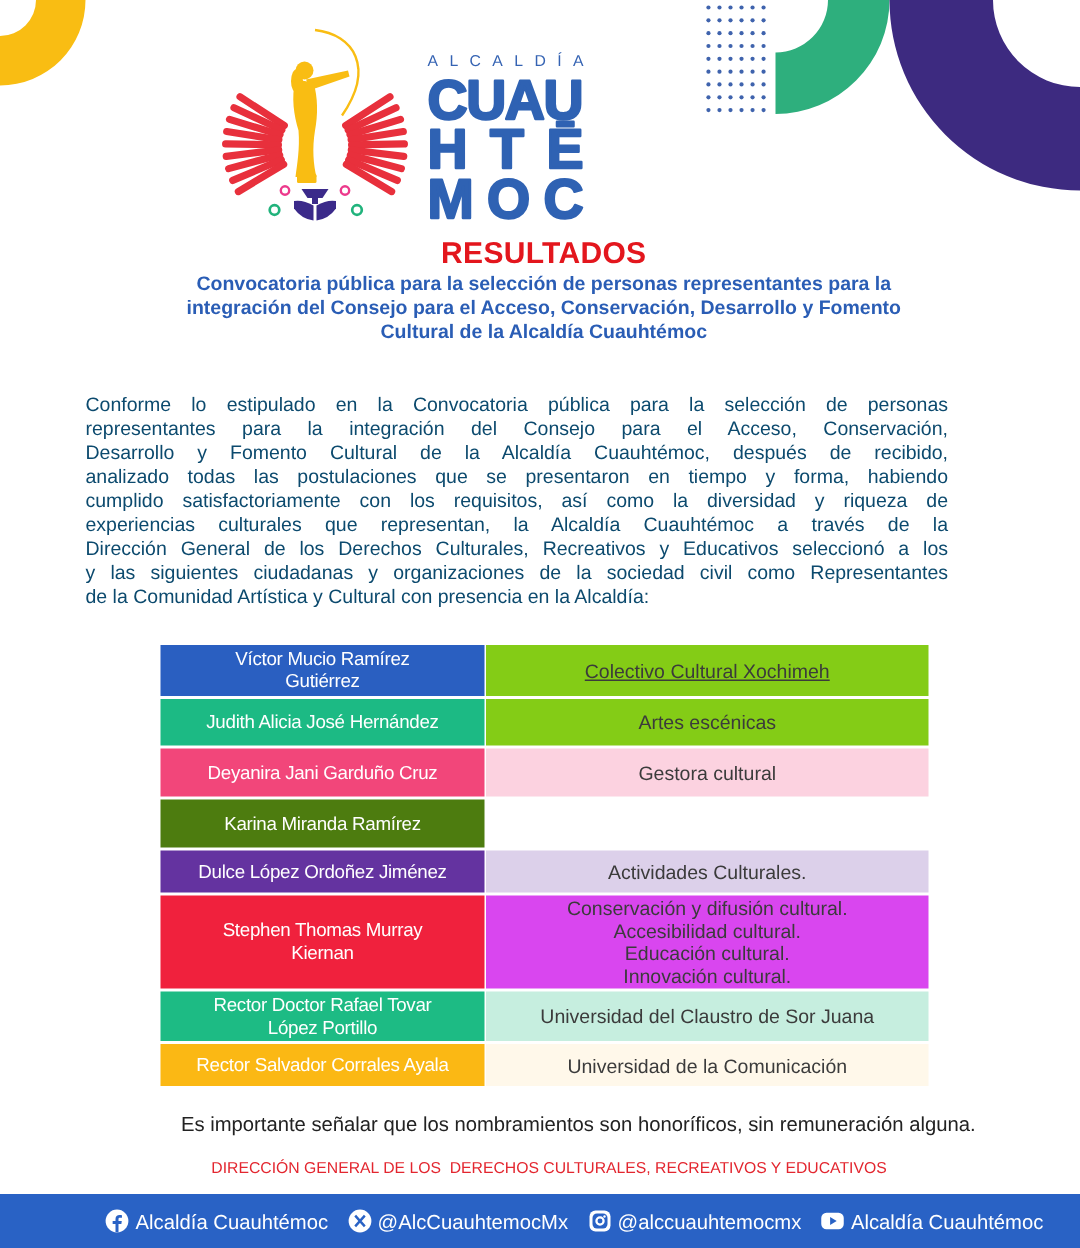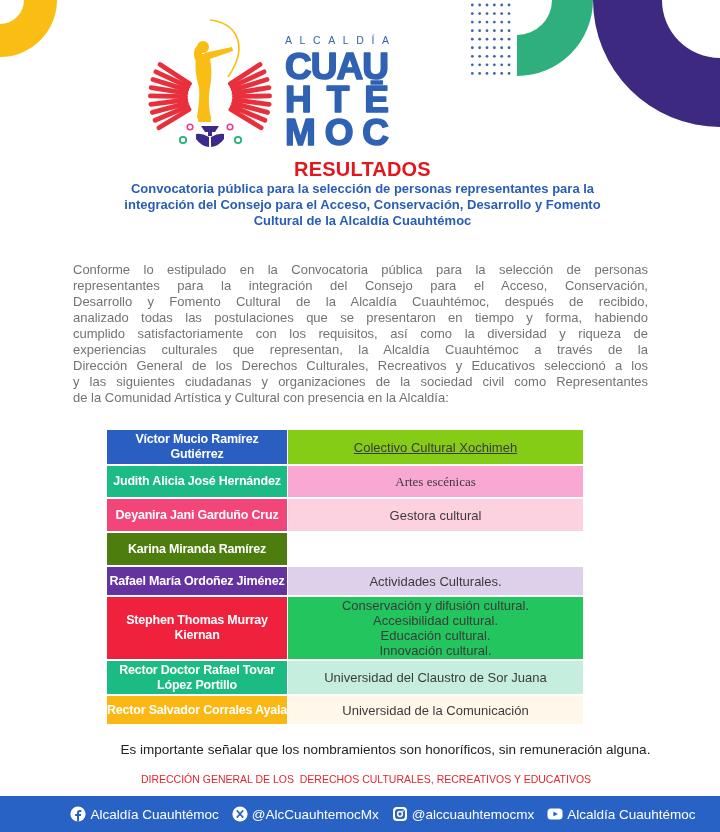--- a/index.html
+++ b/index.html
@@ -18,31 +18,31 @@
   .title {
     top:158px; left:0; width:725px; text-align:center;
     font-size:20px; font-weight:bold; color:#e3161d; letter-spacing:0.2px;
   }
   .subtitle {
     top:181px; left:0; width:725px; text-align:center;
     font-size:13px; font-weight:bold; color:#2a5db5; line-height:16px;
   }
   .subtitle div { white-space:nowrap; }
   .body-text {
-    top:262px; left:73px; width:575px;
-    font-size:13px; line-height:16px; color:#737373;
+    top:262px; left:57px; width:575px;
+    font-size:13px; line-height:16px; color:#0c4a6e;
   }
   .body-text .ln { text-align:justify; text-align-last:justify; }
   .body-text .ln.last { text-align-last:left; }
 
   .results-table { top:430px; left:107px; width:512px; }
   .row { display:flex; width:512px; margin-bottom:2px; }
   .row .name {
-    width:180px; display:flex; align-items:center; justify-content:center;
-    text-align:center; color:#fff; font-weight:bold; font-size:12.5px;
+    width:216px; display:flex; align-items:center; justify-content:center;
+    text-align:center; color:#fff; font-weight:normal; font-size:12.5px;
     letter-spacing:-0.2px; line-height:15px; white-space:pre;
   }
   .row .detail {
     width:295px; margin-left:1px; display:flex; align-items:center; justify-content:center;
     text-align:center; color:#3b3b3b; font-size:13px; line-height:15px; white-space:pre;
   }
   .row:nth-child(1) { height:34px; }
   .row:nth-child(2) { height:31px; }
   .row:nth-child(3) { height:32px; }
   .row:nth-child(4) { height:32px; }
@@ -202,37 +202,37 @@
 </div>
 
 <div class="abs results-table">
   <div class="row">
     <div class="name" style="background: rgb(42, 95, 193);">Víctor Mucio Ramírez
 Gutiérrez</div>
     <div class="detail" style="background: #84cc16; text-decoration: underline;">Colectivo Cultural Xochimeh</div>
   </div>
   <div class="row">
     <div class="name" style="background: rgb(28, 186, 132);">Judith Alicia José Hernández</div>
-    <div class="detail" style="background: #f9a8d4; font-family: Liberation Serif, serif;">Artes escénicas</div>
+    <div class="detail" style="background: #84cc16;">Artes escénicas</div>
   </div>
   <div class="row">
     <div class="name" style="background: rgb(242, 70, 122);">Deyanira Jani Garduño Cruz</div>
     <div class="detail" style="background: rgb(252, 210, 224);">Gestora cultural</div>
   </div>
   <div class="row">
     <div class="name" style="background: #4d7c0f;">Karina Miranda Ramírez</div>
   </div>
   <div class="row">
-    <div class="name" style="background: rgb(100, 51, 160);">Rafael María Ordoñez Jiménez</div>
+    <div class="name" style="background: rgb(100, 51, 160);">Dulce López Ordoñez Jiménez</div>
     <div class="detail" style="background: rgb(220, 208, 234);">Actividades Culturales.</div>
   </div>
   <div class="row">
     <div class="name" style="background: rgb(240, 33, 61);">Stephen Thomas Murray
 Kiernan</div>
-    <div class="detail" style="background: #22c55e;">Conservación y difusión cultural.
+    <div class="detail" style="background: #d946ef;">Conservación y difusión cultural.
 Accesibilidad cultural.
 Educación cultural.
 Innovación cultural.</div>
   </div>
   <div class="row">
     <div class="name" style="background: rgb(29, 187, 132);">Rector Doctor Rafael Tovar
 López Portillo</div>
     <div class="detail" style="background: rgb(198, 238, 223);">Universidad del Claustro de Sor Juana</div>
   </div>
   <div class="row">

